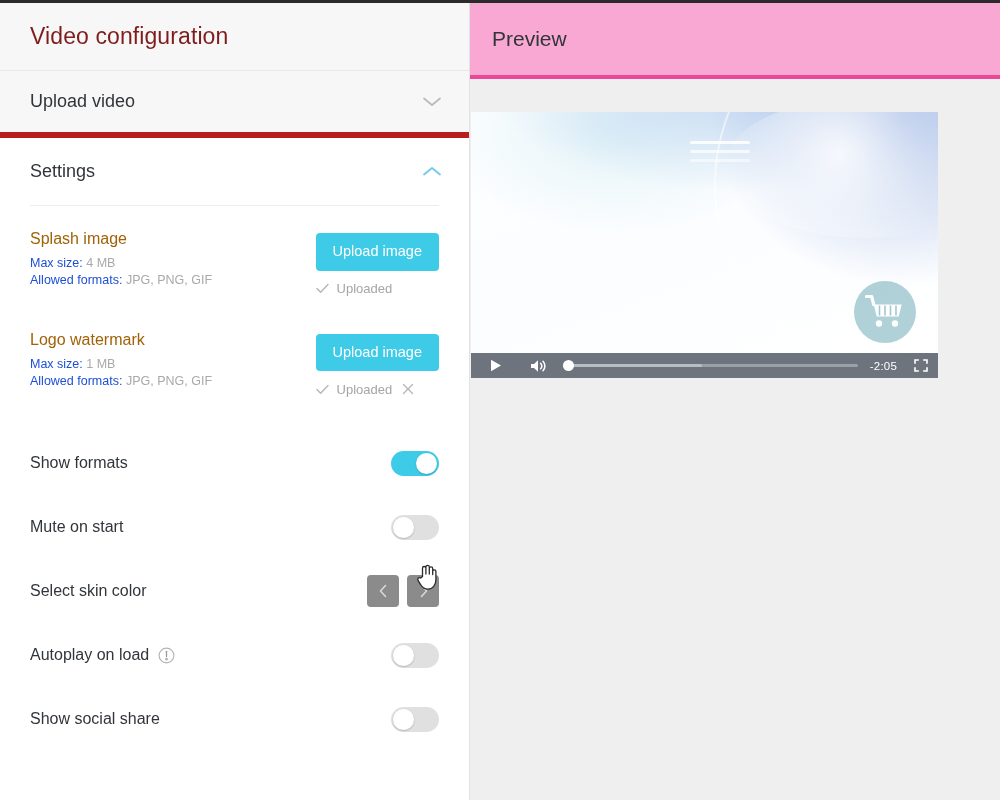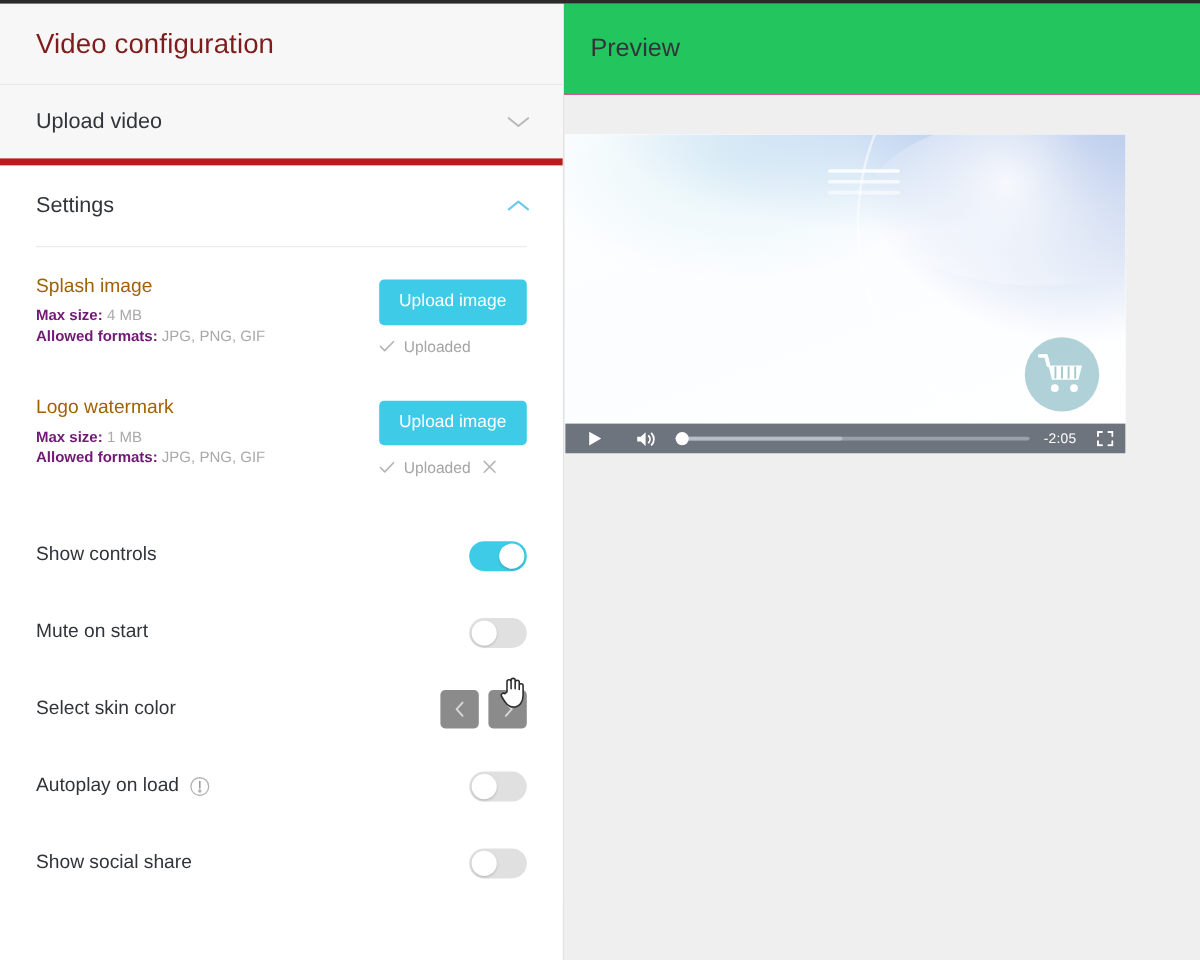--- a/index.html
+++ b/index.html
@@ -99,21 +99,21 @@
   .upload-info .upload-name {
     font-size: 16px;
     color: #a16207;
     margin-bottom: 7px;
   }
   .meta-line {
     font-size: 12.5px;
     color: #a9a9a9;
     line-height: 17px;
   }
-  .meta-line b { color: #701a75; font-weight: 700; }
+  .meta-line b { color: #1d4ed8; font-weight: 400; }
 
   .upload-actions { text-align: right; padding-top: 3px; }
   .upload-btn {
     display: inline-block;
     background: #3ecbe8;
     color: #ffffff;
     border: none;
     border-radius: 4px;
     font-family: inherit;
     font-size: 14.5px;
@@ -199,22 +199,22 @@
 
   
   .preview-panel {
     flex: 1;
     height: 100%;
     background: #efefef;
     position: relative;
   }
   .preview-head {
     height: 76px;
-    background: #22c55e;
-    border-bottom: 1px solid #ec4899;
+    background: #f9a8d4;
+    border-bottom: 4px solid #ec4899;
     display: flex;
     align-items: center;
     padding-left: 22px;
   }
   .preview-title {
     font-size: 21px;
     font-weight: 400;
     color: #31353a;
   }
 
@@ -412,21 +412,21 @@
             <span>
               <svg class="x-icon" viewBox="0 0 12 12">
                   <path d="M1.5 1.5 L10.5 10.5 M10.5 1.5 L1.5 10.5"></path>
                 </svg>
             </span>
           </div>
         </div>
       </div>
 
       <div class="setting-row">
-        <span class="setting-label">Show controls</span>
+        <span class="setting-label">Show formats</span>
         <div class="toggle on">
           <div class="knob"></div>
         </div>
       </div>
 
       <div class="setting-row">
         <span class="setting-label">Mute on start</span>
         <div class="toggle">
           <div class="knob"></div>
         </div>

